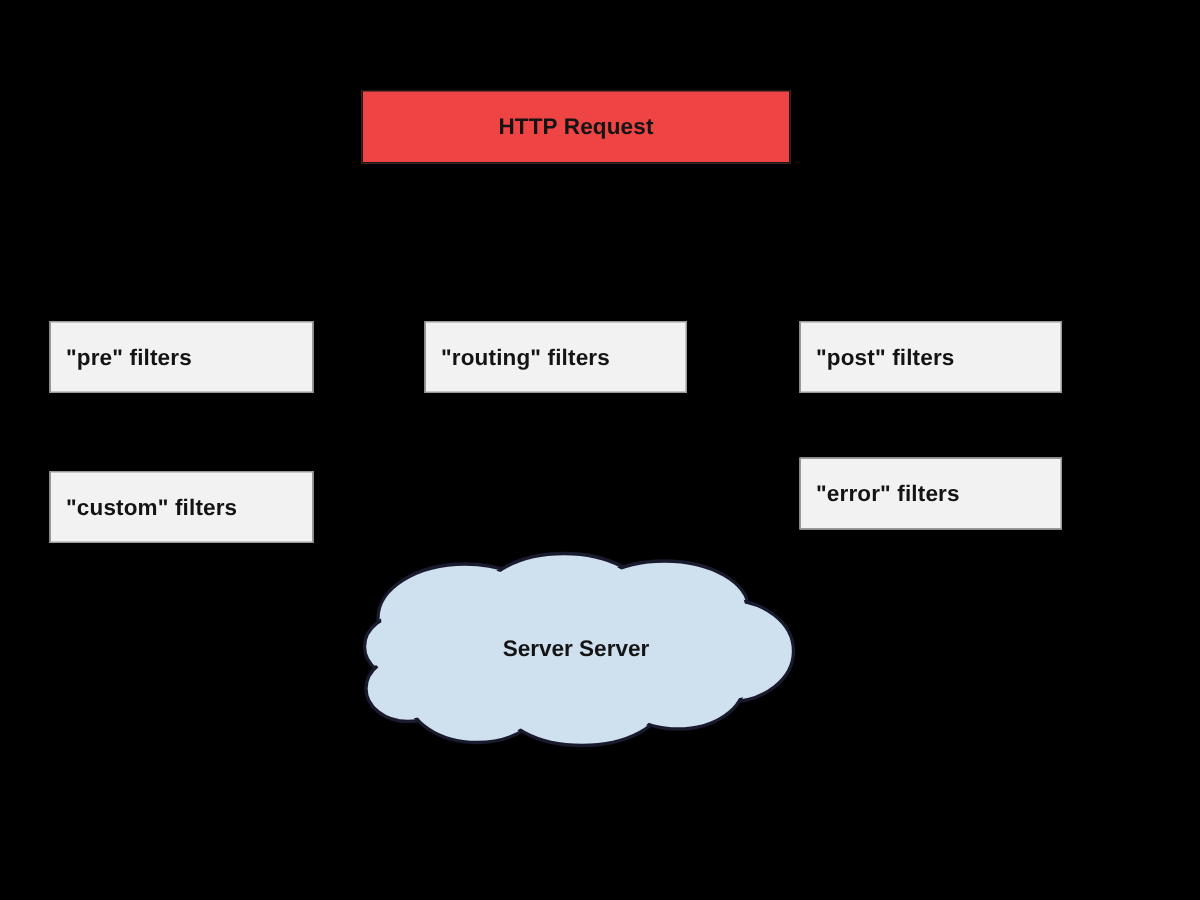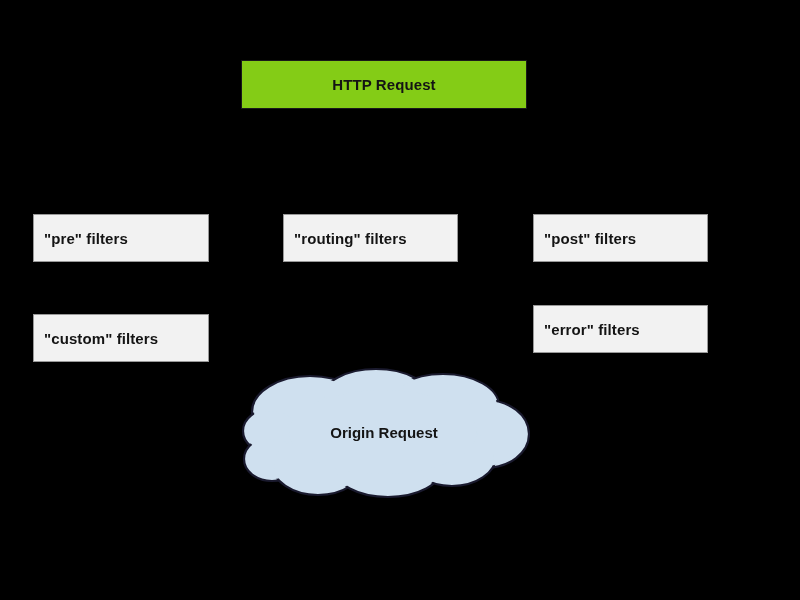--- a/index.html
+++ b/index.html
@@ -19,21 +19,21 @@
     height: 600px;
     background: #000000;
   }
   .node {
     position: absolute;
     box-sizing: border-box;
     display: flex;
     align-items: center;
   }
   .box-blue {
-    background: #84cc16;
+    background: #ef4444;
     border: 1.5px solid #1a1a1a;
     justify-content: center;
   }
   .box-gray {
     background: #f2f2f2;
     border: 1px solid #999999;
     justify-content: flex-start;
   }
   .node-label {
     font-size: 15px;
@@ -122,16 +122,16 @@
         <ellipse cx="205" cy="42" rx="54" ry="30"></ellipse>
         <ellipse cx="247" cy="70" rx="42" ry="32"></ellipse>
         <ellipse cx="33" cy="67" rx="26" ry="20"></ellipse>
         <ellipse cx="34" cy="95" rx="26" ry="20"></ellipse>
         <ellipse cx="80" cy="100" rx="44" ry="29"></ellipse>
         <ellipse cx="150" cy="104" rx="52" ry="27"></ellipse>
         <ellipse cx="214" cy="92" rx="42" ry="28"></ellipse>
         <ellipse cx="145" cy="68" rx="94" ry="42"></ellipse>
       </g>
     </svg>
-    <div class="cloud-label">Origin Request</div>
+    <div class="cloud-label">Server Server</div>
   </div>
 
 </div>
 
 </body></html>

